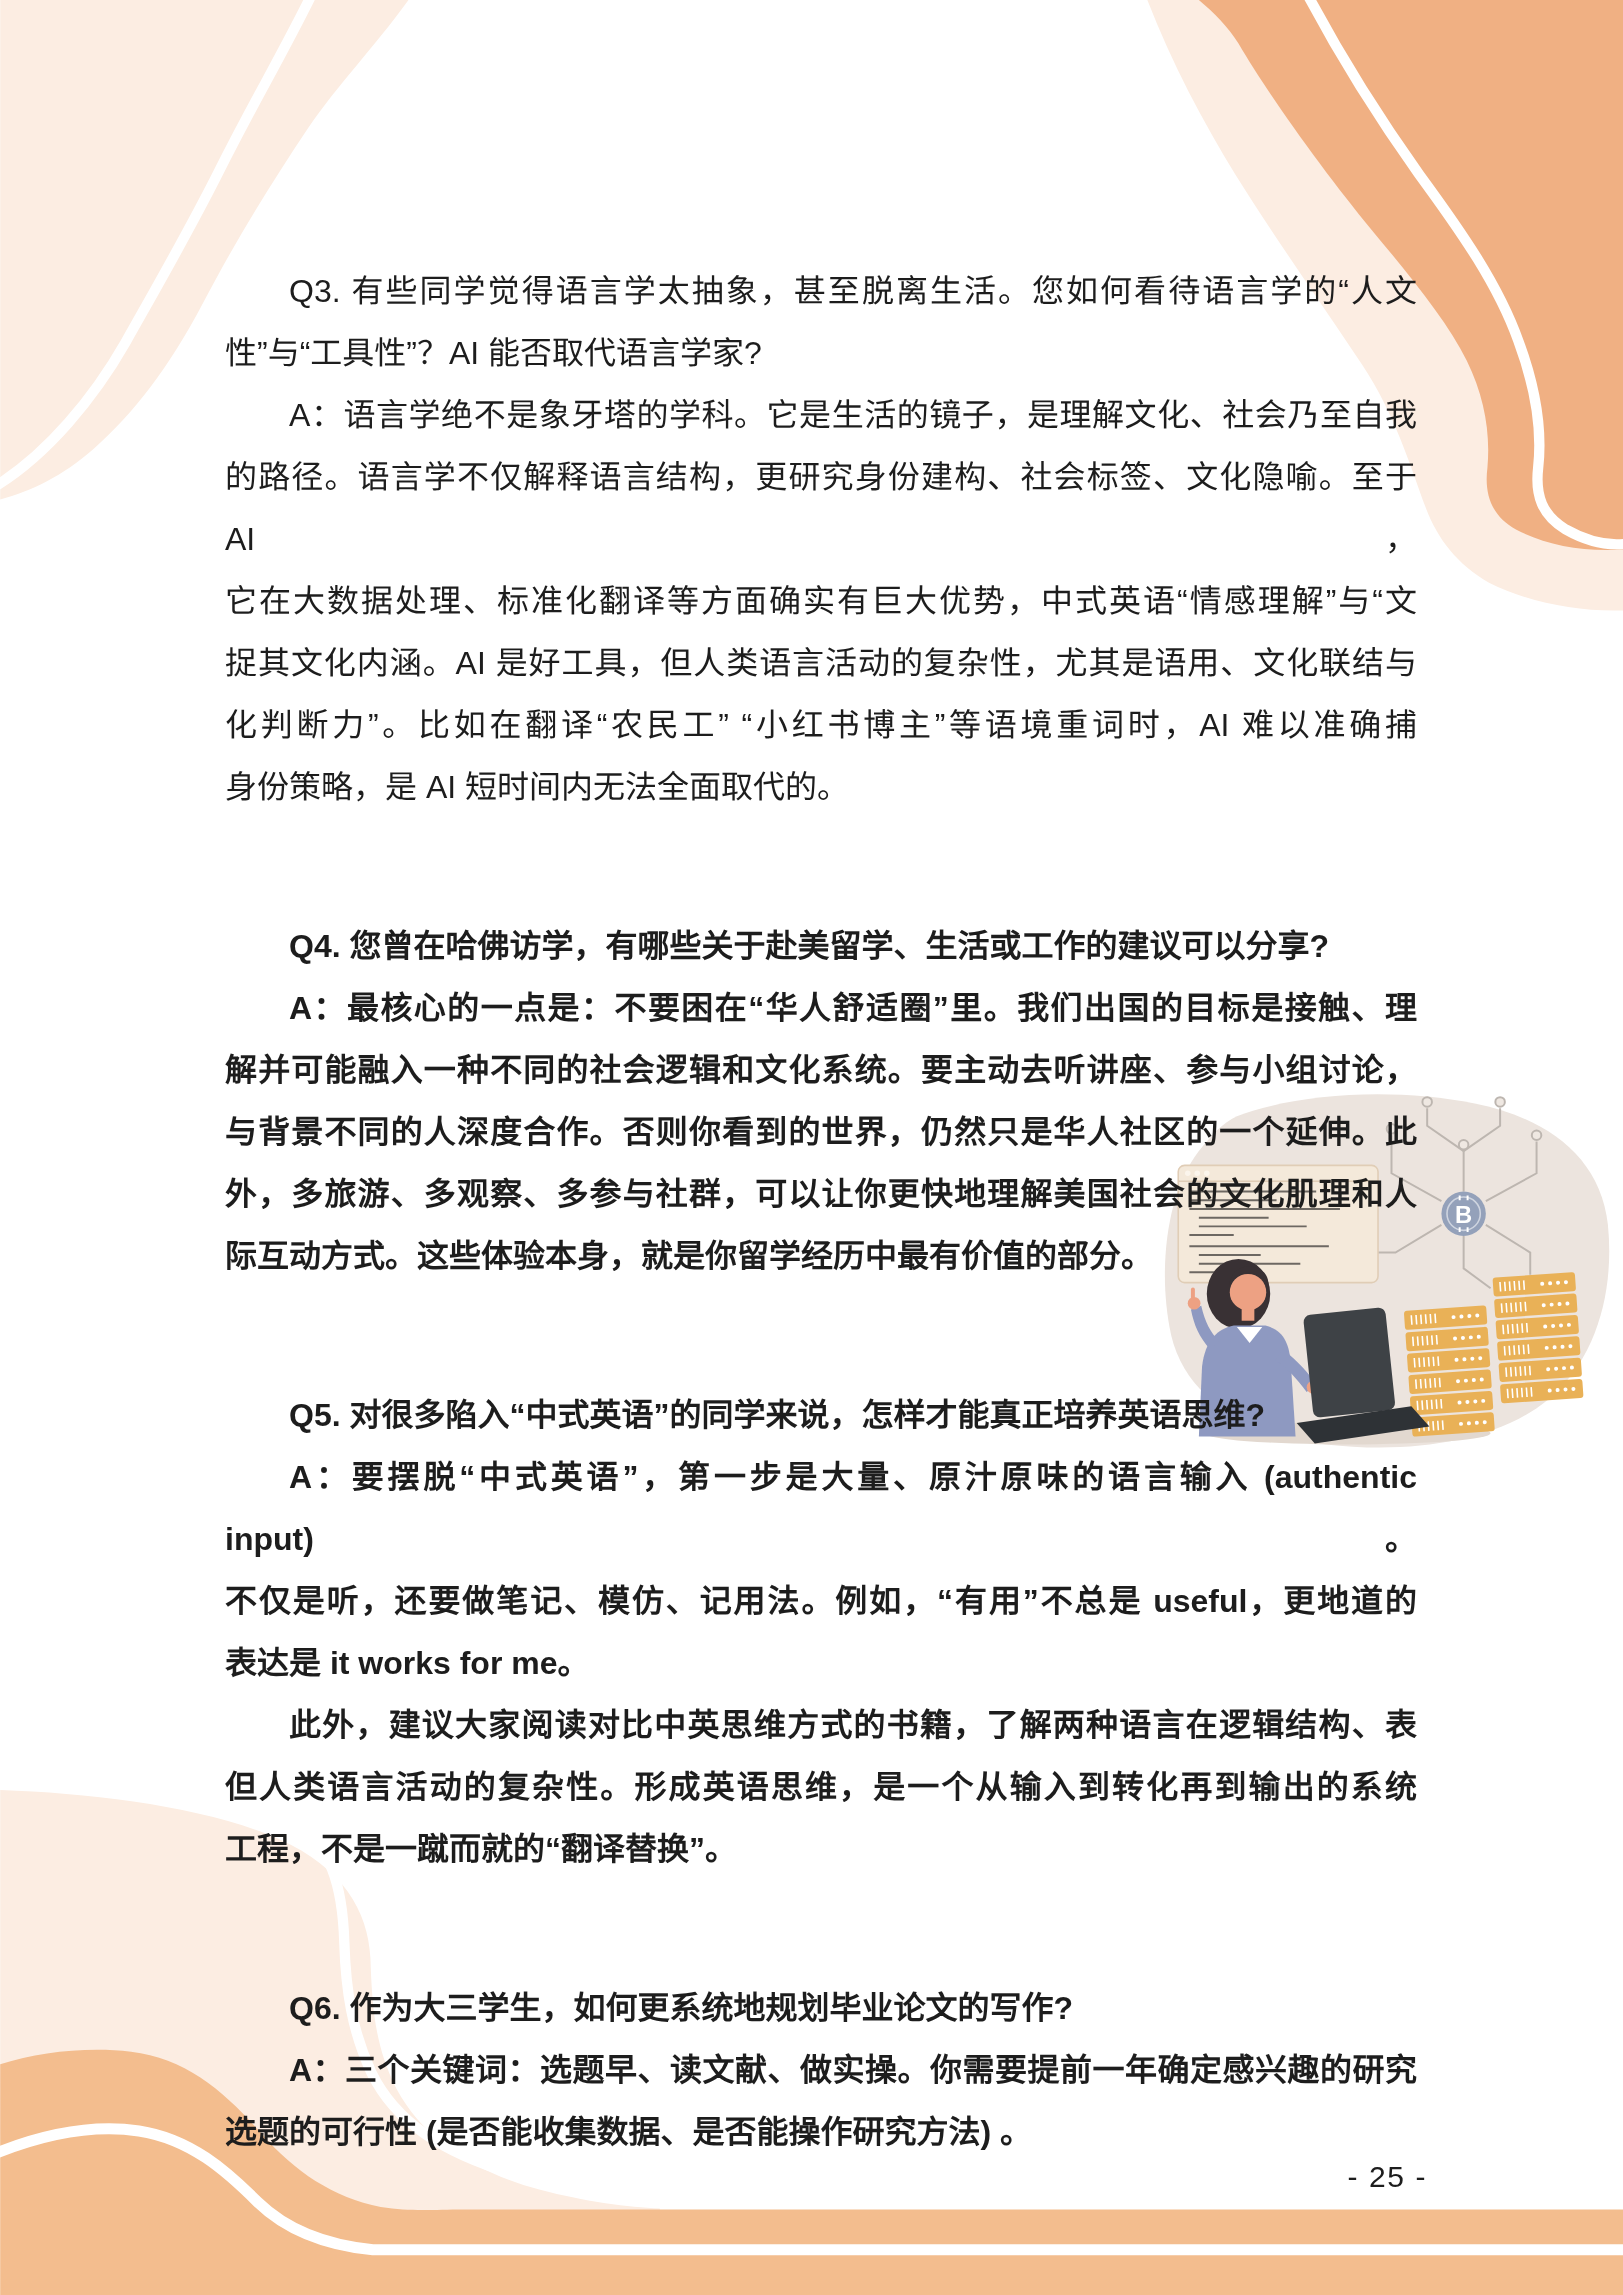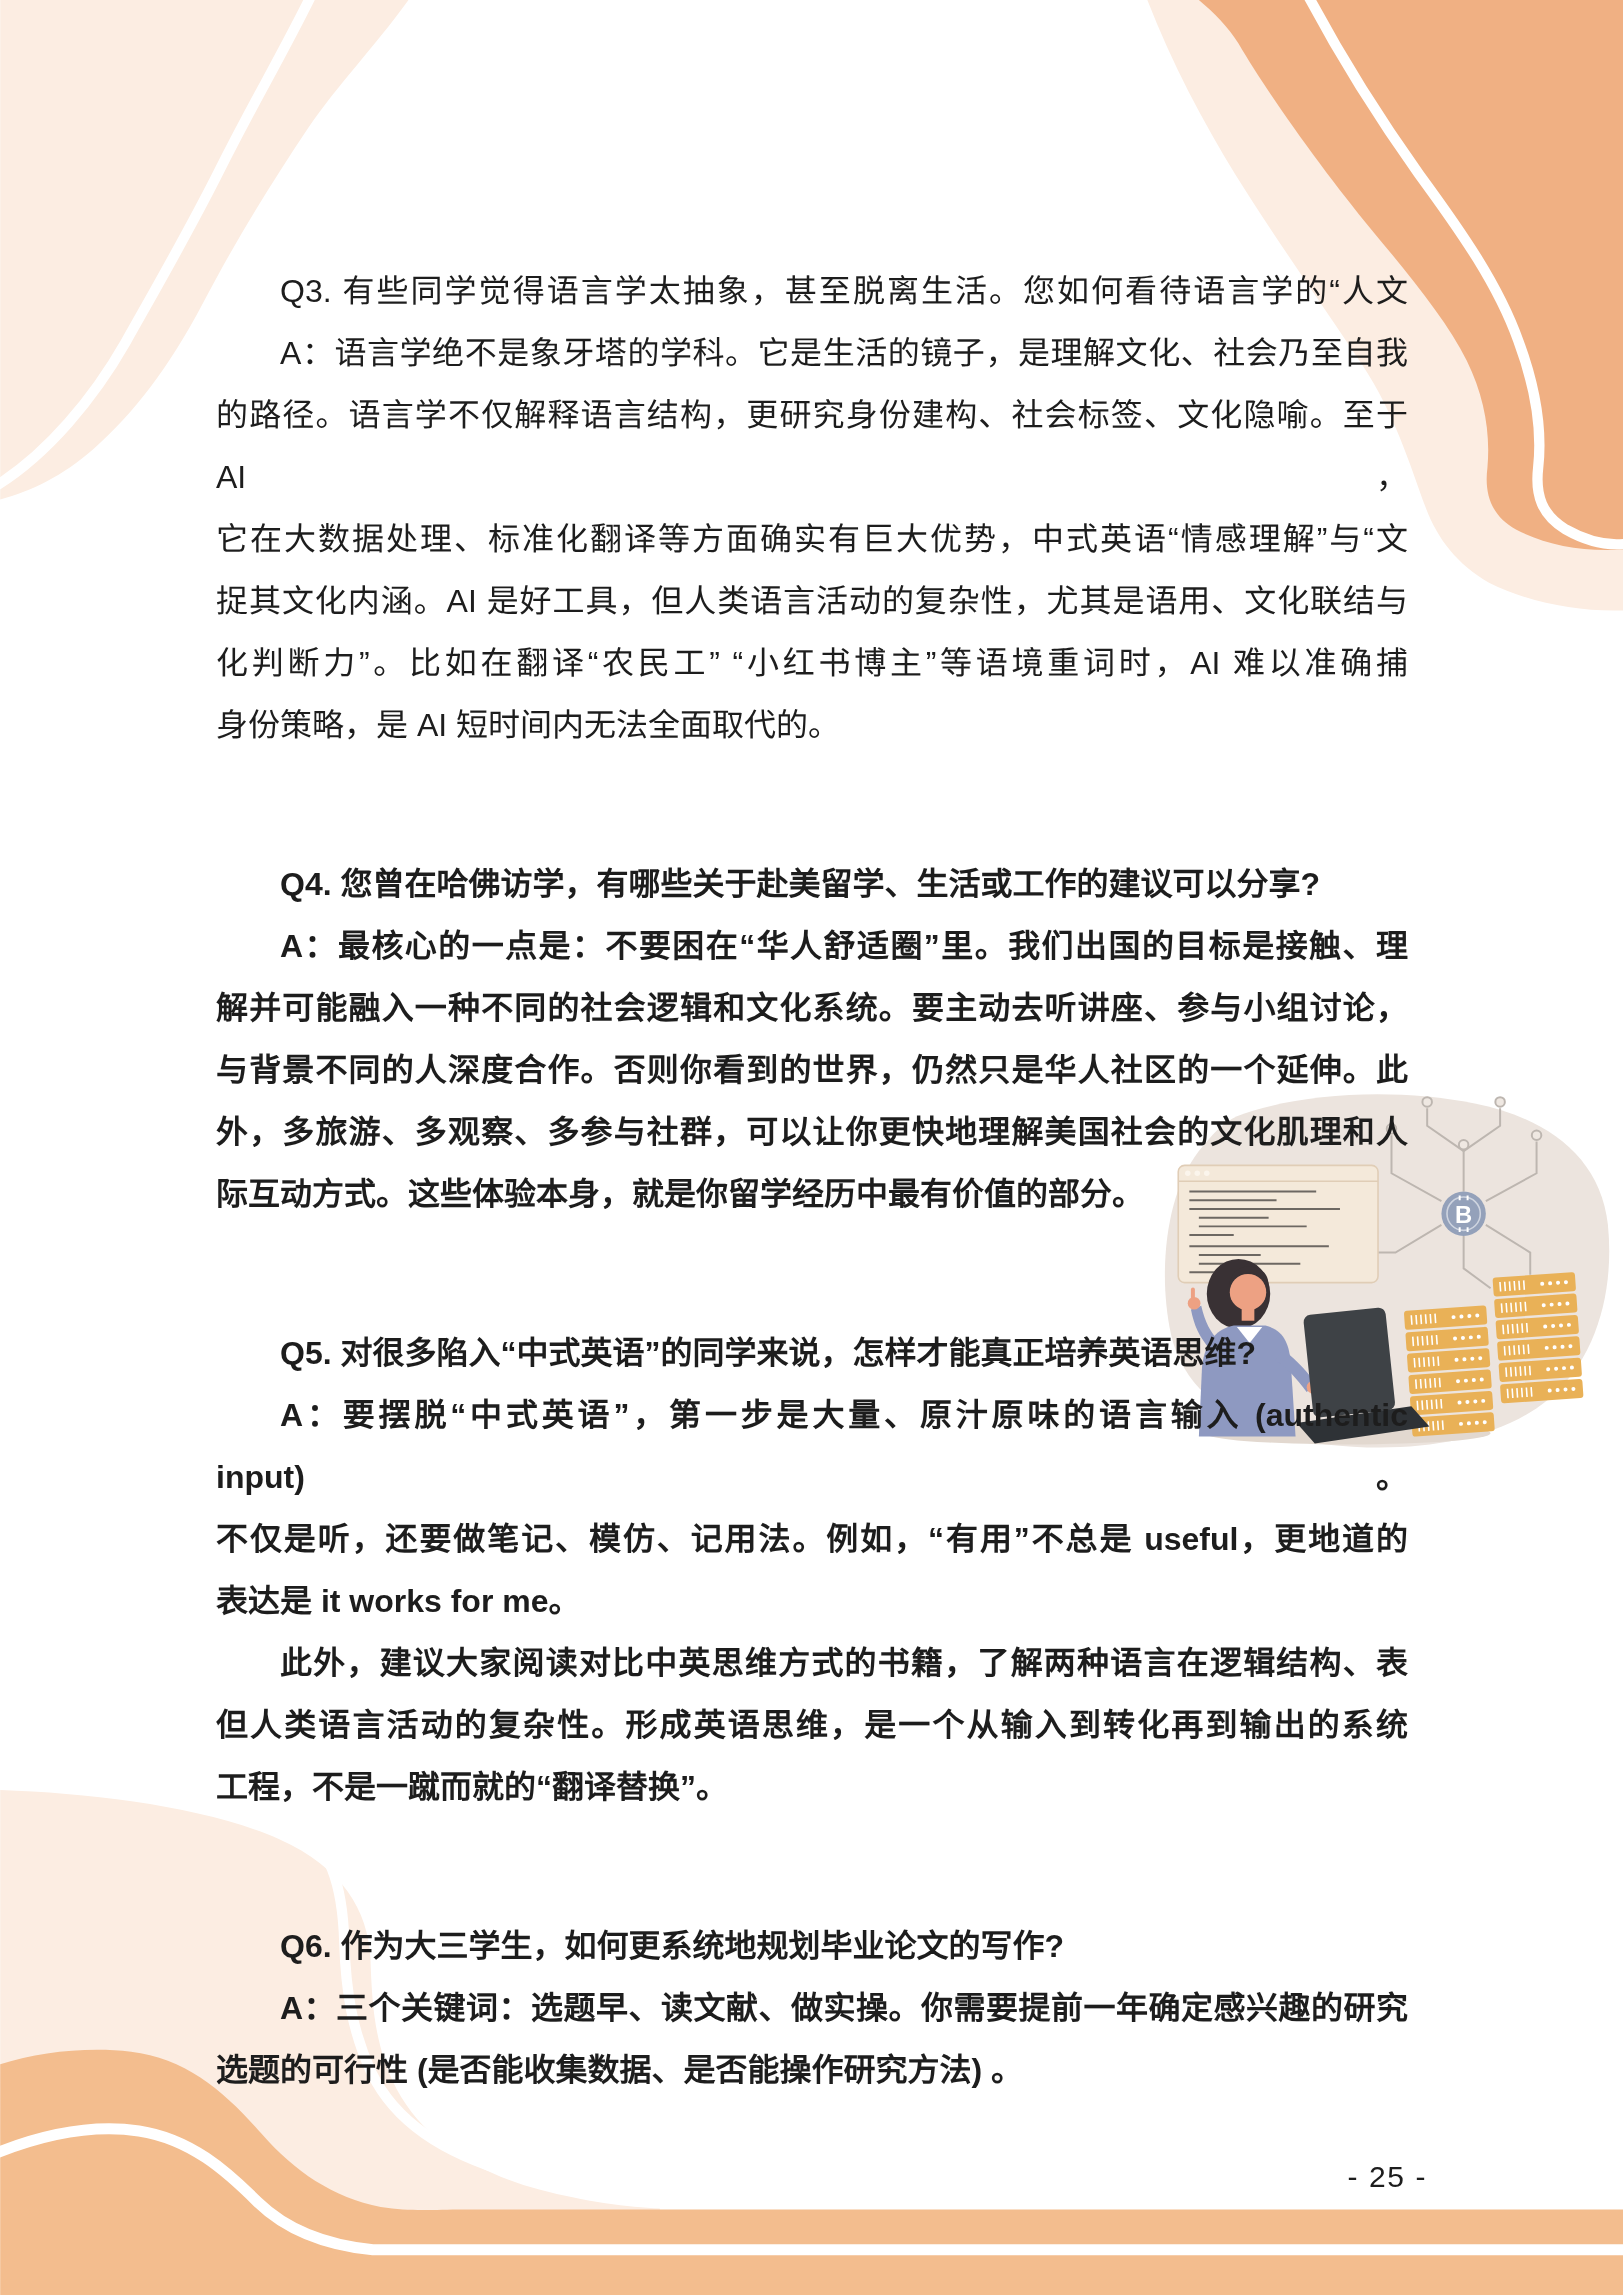--- a/index.html
+++ b/index.html
@@ -2,21 +2,21 @@
 <html lang="zh-CN" style="font-size:12.7px"><head>
 <meta charset="utf-8">
 <style>
   html,body{margin:0;padding:0;background:#ffffff;}
   .page{
     position:relative;width:1624px;height:2295px;background:#ffffff;
     overflow:hidden;font-family:"Liberation Sans","DejaVu Sans",sans-serif;
   }
   .decor-svg{position:absolute;left:0;top:0;pointer-events:none;}
   .content{
-    position:absolute;left:216px;top:260px;width:1192px;
+    position:absolute;left:225px;top:260px;width:1192px;
     font-size:32px;line-height:62px;color:#1d1d1d;font-weight:400;
   }
   .qa-block + .qa-block{margin-top:97px;font-weight:bold;}
   .ln{text-align:justify;text-align-last:justify;}
   .ln.last{text-align-last:left;}
   .ln.first{text-indent:2em;}
   .page-number{
     position:absolute;top:2160px;right:197px;font-size:30px;color:#1d1d1d;
     letter-spacing:1.6px;
   }
@@ -177,20 +177,21 @@
       <g transform="rotate(-6 1700 1740)">
         <rect x="1652" y="1654" width="104" height="130" rx="9" fill="#3e4246"></rect>
         <path d="M1630,1788 L1776,1782 L1796,1810 L1650,1816 Z" fill="#2e3236"></path>
       </g>
     </g>
   </svg>
 
   <main class="content">
       <section class="qa-block">
         <div class="ln first">Q3. 有些同学觉得语言学太抽象，甚至脱离生活。您如何看待语言学的“人文</div>
+        <div class="ln last">性”与“工具性”？AI 能否取代语言学家?</div>
         <div class="ln first">A：语言学绝不是象牙塔的学科。它是生活的镜子，是理解文化、社会乃至自我</div>
         <div class="ln">的路径。语言学不仅解释语言结构，更研究身份建构、社会标签、文化隐喻。至于 AI，</div>
         <div class="ln">它在大数据处理、标准化翻译等方面确实有巨大优势，中式英语“情感理解”与“文</div>
         <div class="ln">捉其文化内涵。AI 是好工具，但人类语言活动的复杂性，尤其是语用、文化联结与</div>
         <div class="ln">化判断力”。比如在翻译“农民工” “小红书博主”等语境重词时，AI 难以准确捕</div>
         <div class="ln last">身份策略，是 AI 短时间内无法全面取代的。</div>
       </section>
       <section class="qa-block">
         <div class="ln first last">Q4. 您曾在哈佛访学，有哪些关于赴美留学、生活或工作的建议可以分享?</div>
         <div class="ln first">A：最核心的一点是：不要困在“华人舒适圈”里。我们出国的目标是接触、理</div>

